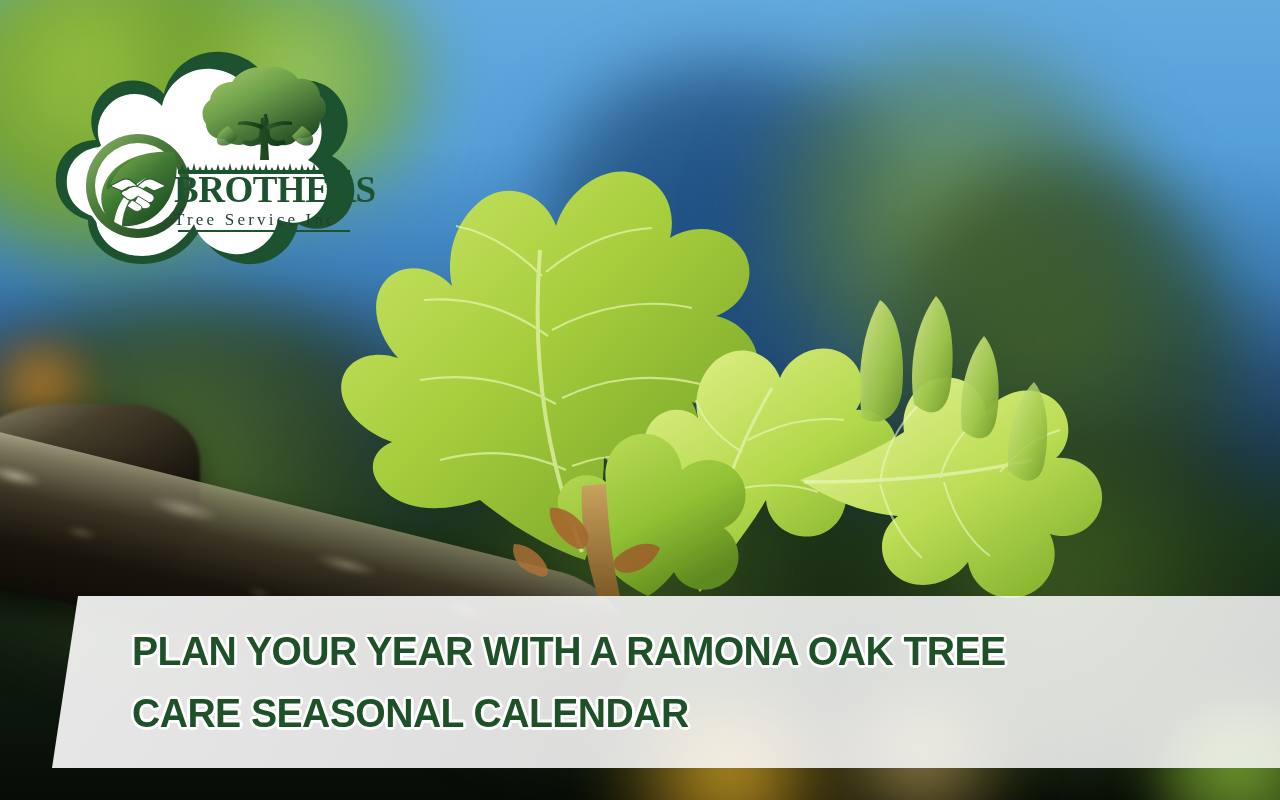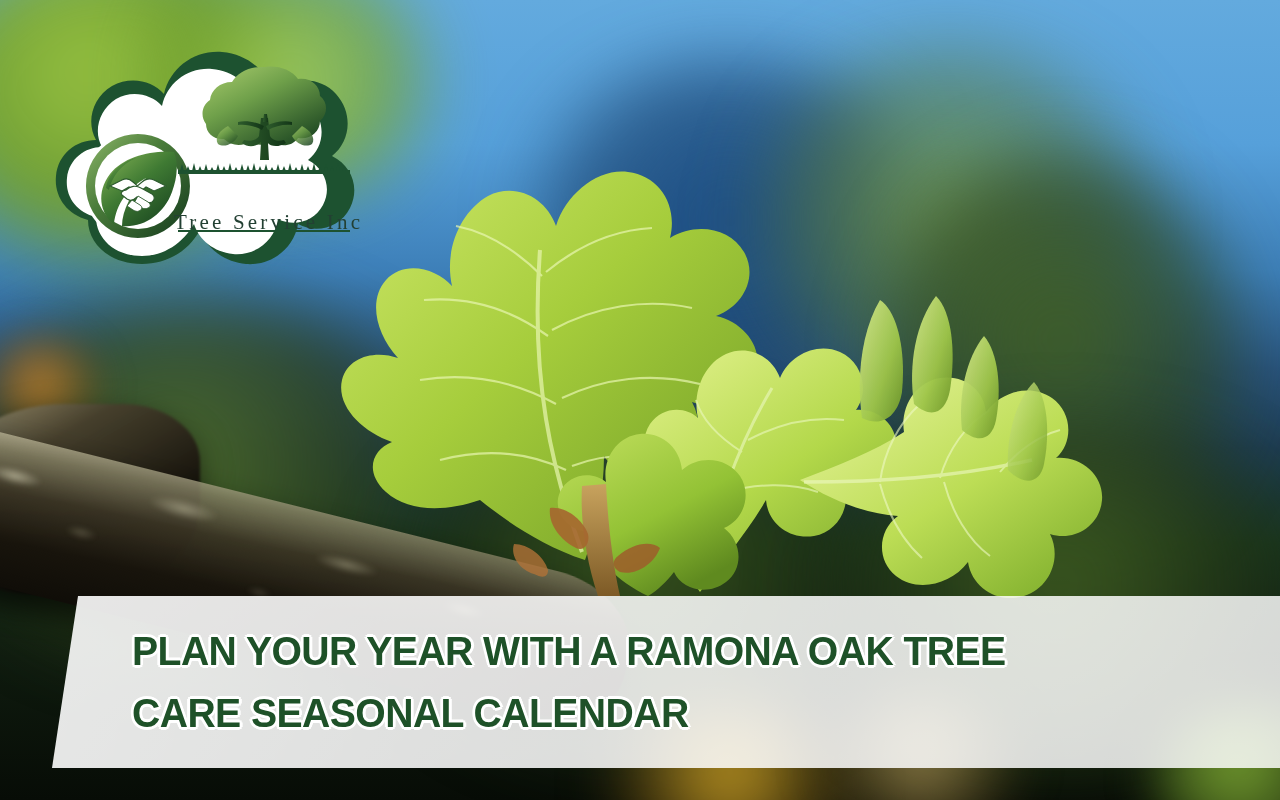--- a/index.html
+++ b/index.html
@@ -158,23 +158,23 @@
     font-weight: bold;
     font-size: 37px;
     line-height: 40px;
     letter-spacing: -0.5px;
     color: #1d5230;
   }
   .brand-sub {
     position: absolute;
     left: 0; top: 146px;
     width: 178px;
-    text-align: right;
+    text-align: left;
     font-family: "Liberation Serif", serif;
-    font-size: 21px;
+    font-size: 17px;
     letter-spacing: 3.2px;
     color: #234033;
     white-space: nowrap;
   }
   .brand-rule {
     position: absolute;
     left: 4px; top: 166px;
     width: 172px; height: 2px;
     background: #1d5230;
   }
@@ -523,20 +523,21 @@
             <path d="M128 8 L130 3 L132 8 Z"></path>
               <path d="M134 8 L136 0 L138 8 Z"></path>
               <path d="M140 8 L142 4 L144 8 Z"></path>
             <path d="M146 8 L148 1 L150 8 Z"></path>
               <path d="M152 8 L154 3 L156 8 Z"></path>
               <path d="M158 8 L160 0 L162 8 Z"></path>
             <path d="M164 8 L166 4 L168 8 Z"></path>
           </g>
         </svg>
 
+        <div class="brand-main">BROTHERS</div>
         <div class="brand-sub">Tree Service Inc</div>
         <div class="brand-rule"></div>
       </div>
     </div>
   </div>
 
   <div class="banner"></div>
   <div class="banner-title">
     <span class="ln">PLAN YOUR YEAR WITH A RAMONA OAK TREE</span>
     <span class="ln">CARE SEASONAL CALENDAR</span>

